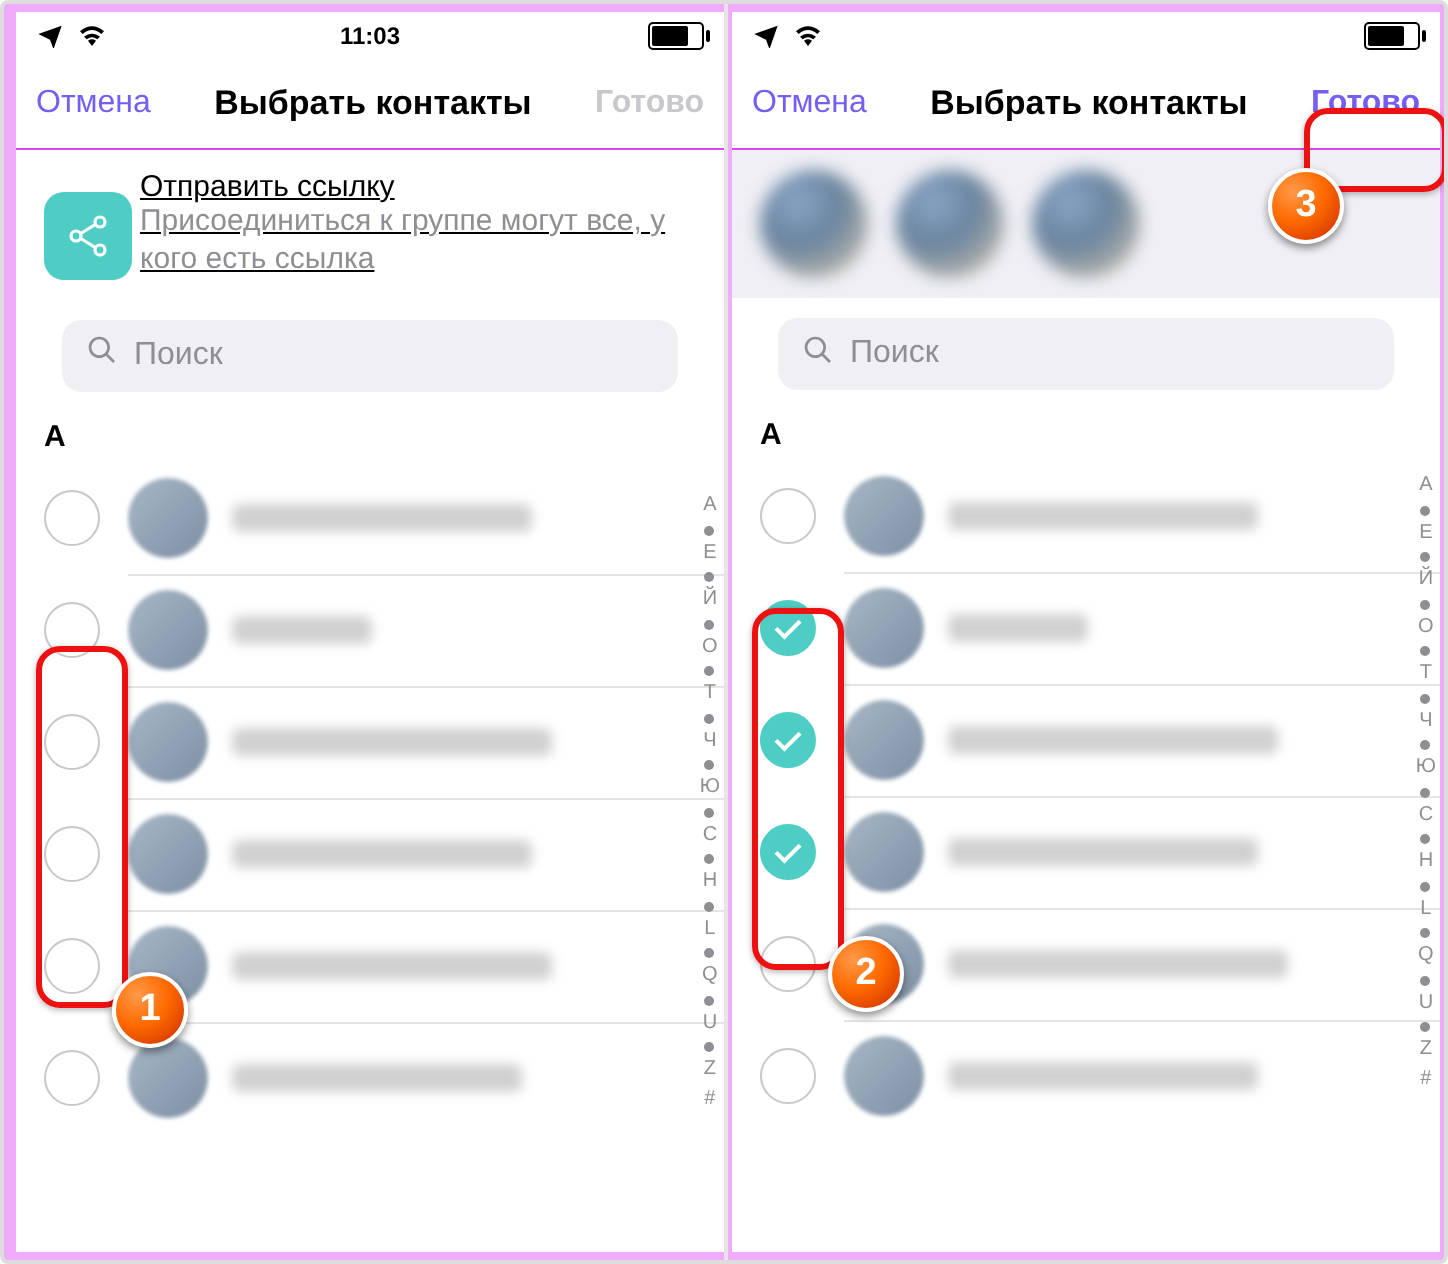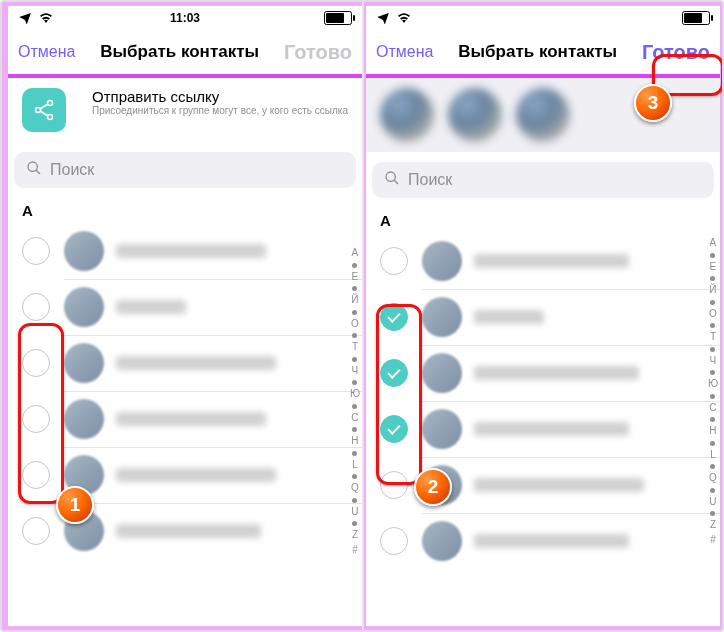--- a/index.html
+++ b/index.html
@@ -9,37 +9,37 @@
   .phone-right{left:364px;}
   .divider{position:absolute;left:360px;top:0;width:2px;height:100%;background:#e5e5e5;}
   
   .status{height:24px;display:flex;align-items:center;justify-content:space-between;padding:0 10px;font-size:12px;font-weight:600;}
   .status .left{display:flex;gap:6px;align-items:center;}
   .status .time{position:absolute;left:0;right:0;text-align:center;font-weight:600;}
   .battery{width:26px;height:12px;border:1.5px solid #000;border-radius:2.5px;position:relative;}
   .battery:after{content:"";position:absolute;right:-4px;top:3px;width:2px;height:6px;background:#000;border-radius:1px;}
   .battery .fill{position:absolute;left:1px;top:1px;bottom:1px;width:70%;background:#000;border-radius:1px;}
   
-  .nav{height:44px;display:flex;align-items:center;justify-content:space-between;padding:0 10px;border-bottom:4px solid #d946ef;}
+  .nav{height:44px;display:flex;align-items:center;justify-content:space-between;padding:0 10px;border-bottom:1px solid #d946ef;}
   .nav .cancel{color:#7360f2;font-size:16px;}
   .nav .title{font-size:17px;font-weight:700;color:#000;}
-  .nav .done{font-size:20px;font-weight:600;}
+  .nav .done{font-size:16px;font-weight:600;}
   .done-disabled{color:#c7c7cc;}
   .done-enabled{color:#7360f2;}
   
-  .share{display:flex;align-items:flex-start;padding:10px 14px;gap:26px;}
+  .share{display:flex;align-items:flex-end;padding:10px 14px;gap:4px;text-decoration:underline;}
   .share .icon{width:44px;height:44px;background:#4ecdc4;border-radius:10px;display:flex;align-items:center;justify-content:center;flex-shrink:0;}
   .share .icon svg{width:24px;height:24px;stroke:#fff;fill:none;stroke-width:1.6;}
   .share .txt .t1{font-size:15px;color:#000;}
-  .share .txt .t2{font-size:10px;color:#8e8e93;line-height:1.25;}
+  .share .txt .t2{font-size:15px;color:#8e8e93;line-height:1.25;}
   
   .sel-strip{background:#efeff4;padding:10px 14px;display:flex;gap:14px;}
   .sel-strip .ava{width:54px;height:54px;border-radius:50%;background:radial-gradient(circle at 35% 30%,#8aa6c7 0,#6a849f 40%,#c8bfae 90%);filter:blur(4px);}
   
-  .search{margin:10px 6px;height:36px;background:#efeff4;border-radius:10px;display:flex;align-items:center;padding:0 12px;gap:8px;color:#8e8e93;font-size:16px;}
+  .search{margin:10px 23px;height:36px;background:#efeff4;border-radius:10px;display:flex;align-items:center;padding:0 12px;gap:8px;color:#8e8e93;font-size:16px;}
   .search svg{width:16px;height:16px;stroke:#8e8e93;fill:none;stroke-width:2;}
   
   .sect{padding:4px 14px 4px;font-size:15px;color:#000;font-weight:600;}
   
   .row{display:flex;align-items:center;height:56px;padding-left:14px;position:relative;}
   .row + .row:before{content:"";position:absolute;left:56px;right:0;top:0;height:1px;background:#e5e5e5;}
   .chk{width:26px;height:26px;border-radius:50%;border:1.5px solid #c7c7cc;flex-shrink:0;margin-right:14px;display:flex;align-items:center;justify-content:center;}
   .chk.on{background:#4ecdc4;border-color:#4ecdc4;}
   .chk.on:after{content:"";width:10px;height:5px;border-left:2px solid #fff;border-bottom:2px solid #fff;transform:rotate(-45deg) translate(1px,-1px);}
   .ava-sm{width:40px;height:40px;border-radius:50%;background:linear-gradient(135deg,#a7b7c7,#7d8fa3);flex-shrink:0;margin-right:12px;filter:blur(1px);}

